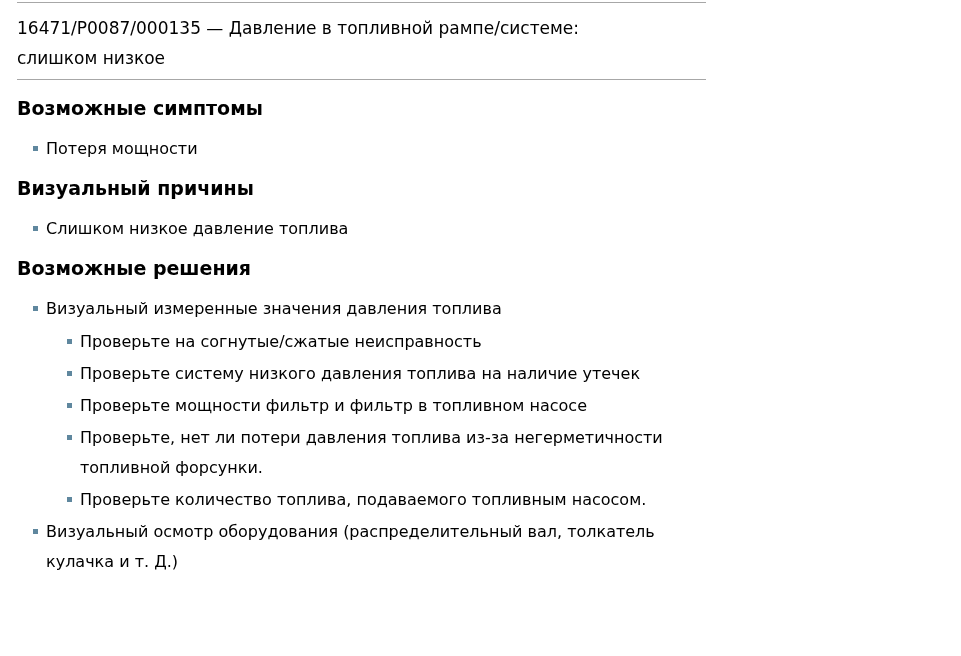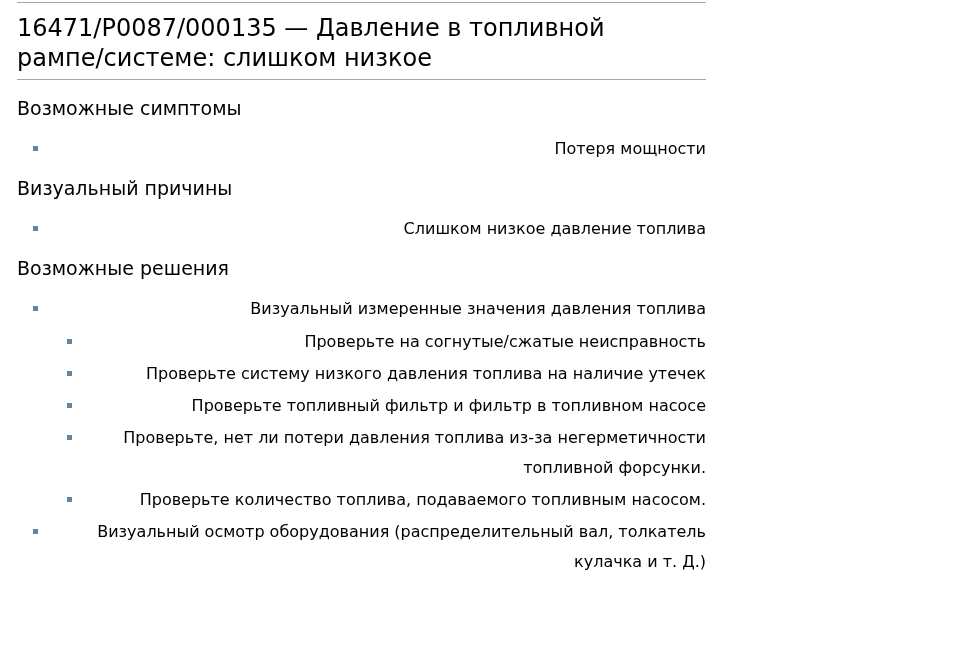--- a/index.html
+++ b/index.html
@@ -25,39 +25,38 @@
   hr.rule{
     border:none;
     border-top:1px solid var(--rule);
     margin:0;
     height:0;
   }
   hr.rule-under-title{
     margin-bottom:17px;
   }
   h1.doc-title{
-    font-size:24px;
+    font-size:17px;
     font-weight:400;
     line-height:30px;
     margin:10px 0 6px 0;
     max-width:645px;
     color:var(--text);
   }
   h2.section-heading{
     font-size:19px;
-    font-weight:400;
+    font-weight:700;
     line-height:23px;
     margin:13px 0 0 0;
     color:var(--text);
   }
   ul.bullet-list{
     list-style:none;
     margin:14px 0 0 0;
     padding:0 0 0 16px;
-    text-align:right;
   }
   ul.bullet-list li{
     position:relative;
     padding-left:13px;
     font-size:16px;
     line-height:30px;
     margin:0 0 2px 0;
   }
   ul.bullet-list li::before{
     content:"";
@@ -106,21 +105,21 @@
     <li>
       <span>Визуальный измеренные значения давления топлива</span>
       <ul class="bullet-list">
         <li>
           <span>Проверьте на согнутые/сжатые неисправность</span>
         </li>
         <li>
           <span>Проверьте систему низкого давления топлива на наличие утечек</span>
         </li>
         <li>
-          <span>Проверьте топливный фильтр и фильтр в топливном насосе</span>
+          <span>Проверьте мощности фильтр и фильтр в топливном насосе</span>
         </li>
         <li>
           <span>Проверьте, нет ли потери давления топлива из-за негерметичности топливной форсунки.</span>
         </li>
         <li>
           <span>Проверьте количество топлива, подаваемого топливным насосом.</span>
         </li>
       </ul>
     </li>
     <li>

